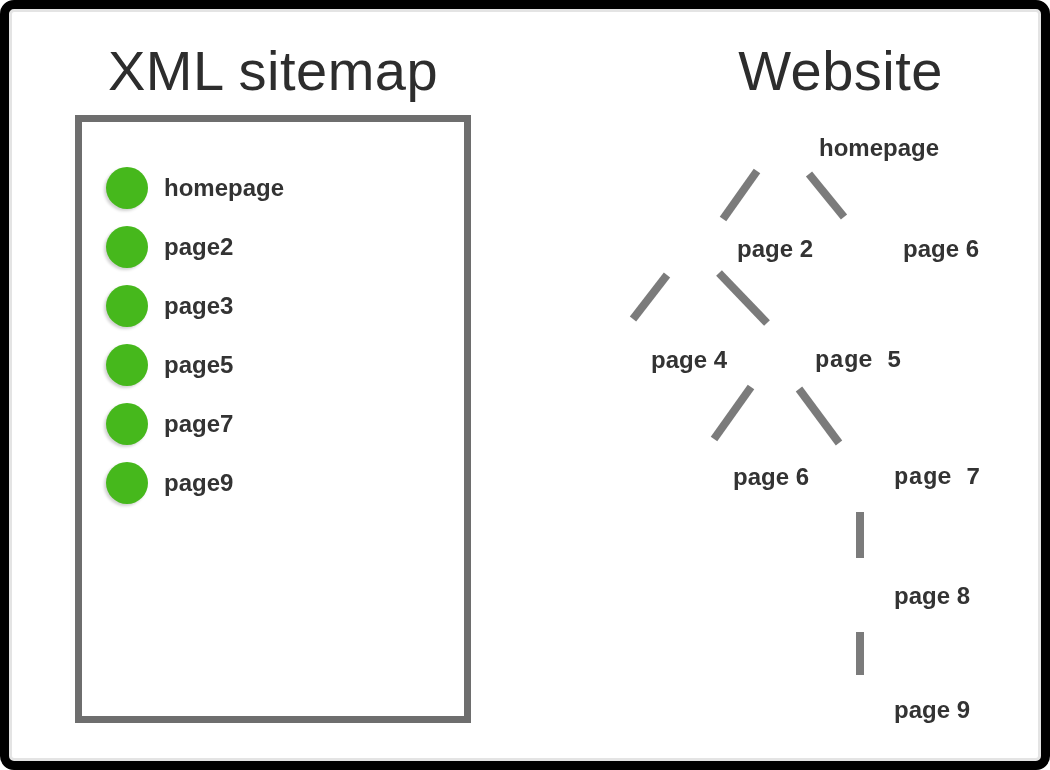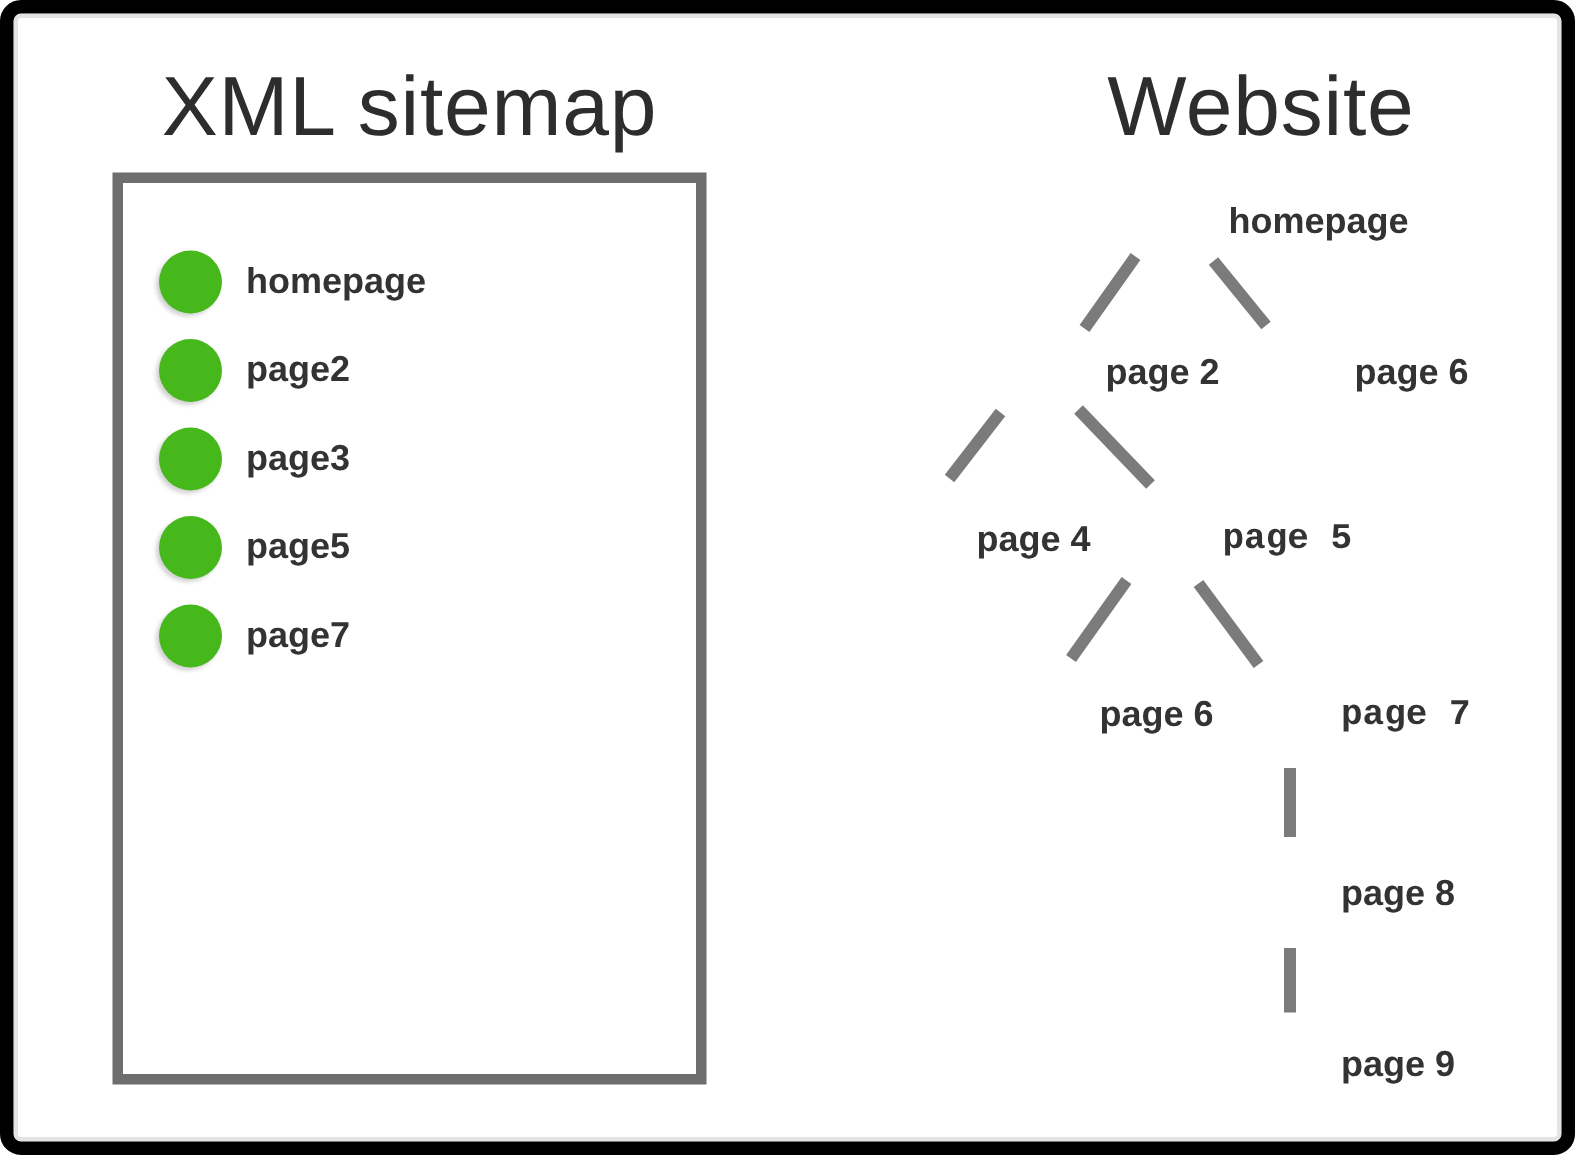--- a/index.html
+++ b/index.html
@@ -119,20 +119,24 @@
     <span class="row-label">page3</span>
   </div>
   <div class="sitemap-row">
     <span class="dot"></span>
     <span class="row-label">page5</span>
   </div>
   <div class="sitemap-row">
     <span class="dot"></span>
     <span class="row-label">page7</span>
   </div>
+  <div class="sitemap-row">
+    <span class="dot"></span>
+    <span class="row-label">page9</span>
+  </div>
 </div>
 
 <div class="tree-node" style="left:764px; top:127px;">
   <span class="dot"></span>
   <span class="node-label">homepage</span>
 </div>
 <div class="tree-node" style="left:682px; top:228px;">
   <span class="dot"></span>
   <span class="node-label">page 2</span>
 </div>

